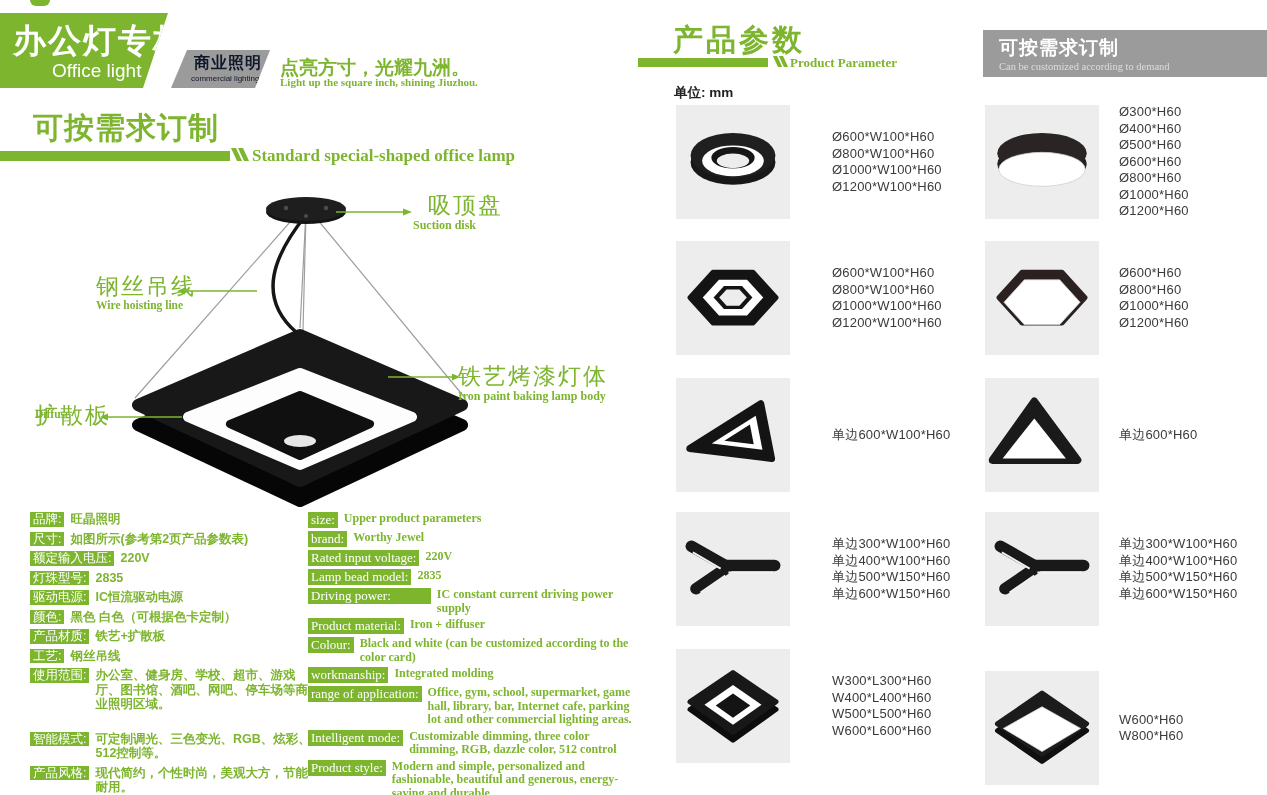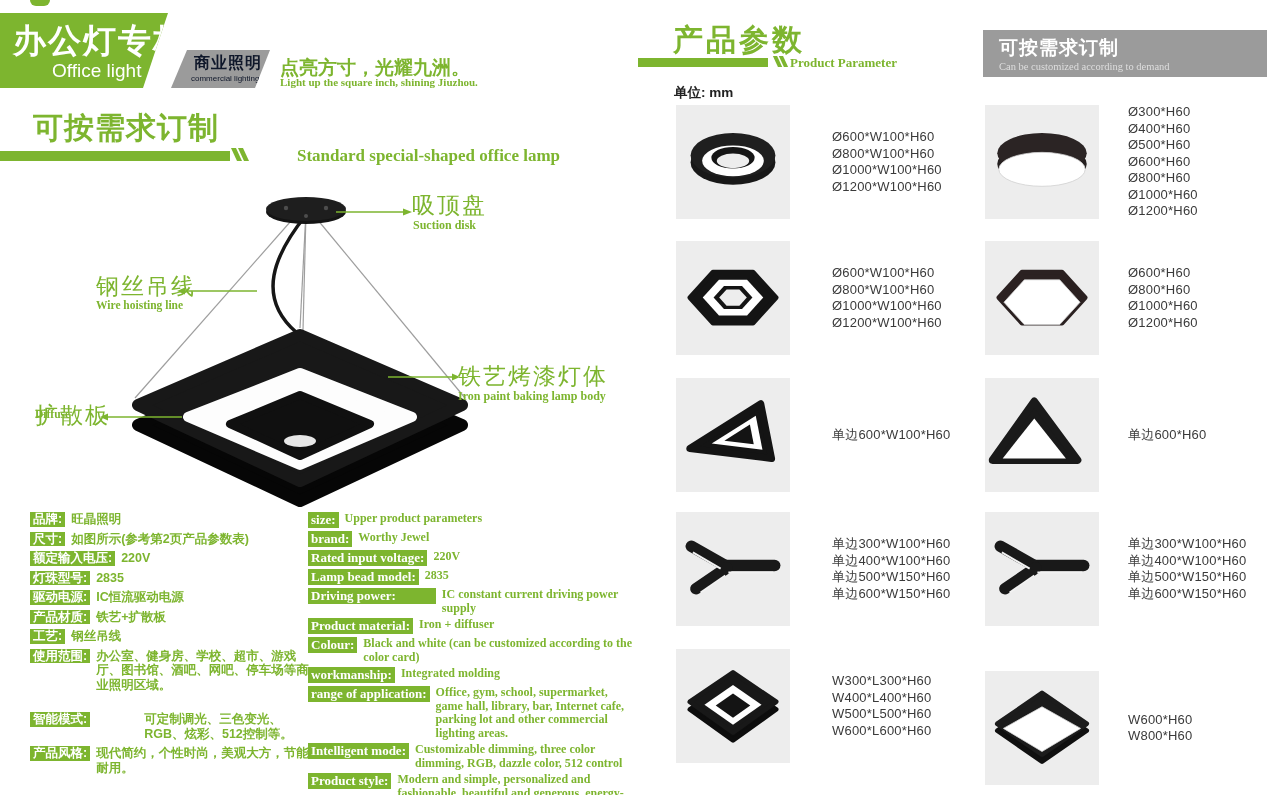--- a/index.html
+++ b/index.html
@@ -17,30 +17,30 @@
   .badge{left:170px;top:50px;width:102px;height:38px;background:var(--gray);
     clip-path:polygon(17px 0,100px 0,85px 100%,1px 100%);color:#0f172a;}
   .badge-zh{position:absolute;left:24px;top:3px;font-size:16px;font-weight:bold;letter-spacing:1px;}
   .badge-en{position:absolute;left:21px;top:24px;font-size:8px;}
   .slogan-zh{left:280px;top:55px;font-size:19px;font-weight:bold;}
   .slogan-en{left:280px;top:76px;font-size:11px;font-weight:bold;}
   .blob{left:30px;top:0;width:20px;height:6px;background:var(--green);border-radius:0 0 8px 8px;}
   
   .sec-zh{left:33px;top:108px;font-size:30px;font-weight:bold;letter-spacing:1px;}
   .sec-bar{left:0;top:151px;width:230px;height:10px;background:var(--green);}
-  .sec-en{left:252px;top:146px;font-size:17px;font-weight:bold;margin-left:45px;}
+  .sec-en{left:252px;top:146px;font-size:17px;font-weight:bold;}
   .arrows{width:20px;height:13px;}
   
   .co-zh{font-size:23px;font-weight:500;color:var(--green);letter-spacing:2px;}
   .co-en{font-size:12px;font-weight:bold;color:var(--green);text-align:right;}
   
   .speclist{display:flex;flex-direction:column;}
   .srow{display:flex;align-items:flex-start;margin-bottom:5px;}
-  .srow.gap{margin-top:15px;gap:48px;}
-  .chip{flex:none;background:var(--green);color:#fff;font-weight:bold;
+  .srow.gap{margin-top:15px;}
+  .chip{flex:none;background:var(--green);color:#fff;font-weight:normal;
     padding:0 3px;margin-right:6px;white-space:nowrap;}
   .zh-list{left:30px;top:512px;width:287px;font-size:12.5px;line-height:14.5px;}
   .zh-list .chip{font-size:12.5px;}
   .zh-val{color:var(--green);font-weight:600;}
   .en-list{left:308px;top:512px;width:325px;}
   .en-list .chip{font-family:"Liberation Serif","DejaVu Serif",serif;font-size:13px;}
   .en-list .srow{margin-bottom:3px;}
   .en-val{color:var(--green);font-family:"Liberation Serif","DejaVu Serif",serif;
     font-size:12px;line-height:13.5px;font-weight:bold;}
   
@@ -50,21 +50,21 @@
   .custom{left:983px;top:30px;width:284px;height:47px;background:var(--gray);color:#fff;padding:5px 0 16px 16px;}
   .custom-zh{font-size:19px;font-weight:bold;letter-spacing:1px;}
   .custom-en{font-size:10.5px;color:#dedede;}
   .unit{left:674px;top:84px;font-size:13.5px;font-weight:bold;color:#222;}
   
   .pcell{display:flex;align-items:center;height:114px;}
   .tile{flex:none;width:114px;height:114px;background:var(--tile);
     display:flex;align-items:center;justify-content:center;}
   .pspecs{margin-left:42px;white-space:pre-line;font-size:13px;line-height:16.5px;
     color:var(--ink);letter-spacing:.2px;}
-  .colB .pspecs{margin-left:29px;}
+  .colB .pspecs{margin-left:20px;}
 </style>
 </head>
 <body>
 
 <div class="abs blob"></div>
 
 <div class="abs hdr-green">
   <div class="hdr-zh">办公灯专栏</div>
   <div class="hdr-en">Office light</div>
 </div>
@@ -112,21 +112,21 @@
     <line x1="48" y1="232" x2="122" y2="232"></line>
   </g>
   <g fill="#7db52f">
     <polygon points="352,27 343,23.5 343,30.5"></polygon>
     <polygon points="117,106 125,102.5 125,109.5"></polygon>
     <polygon points="400,192 392,188.5 392,195.5"></polygon>
     <polygon points="40,232 48,228.5 48,235.5"></polygon>
   </g>
 </svg>
 
-<div class="abs co-zh" style="left:412px;top:190px">吸顶盘</div>
+<div class="abs co-zh" style="left:428px;top:190px">吸顶盘</div>
 <div class="abs co-en serif" style="left:413px;top:218px">Suction disk</div>
 <div class="abs co-zh" style="left:96px;top:271px">钢丝吊线</div>
 <div class="abs co-en serif" style="left:96px;top:299px;font-size:11.5px">Wire hoisting line</div>
 <div class="abs co-zh" style="left:458px;top:361px">铁艺烤漆灯体</div>
 <div class="abs co-en serif" style="left:458px;top:389px">Iron paint baking lamp body</div>
 <div class="abs co-zh" style="left:35px;top:400px">扩散板</div>
 <div class="abs co-en serif" style="left:35px;top:408px;font-size:11.5px">Diffuse</div>
 
 <div class="abs speclist zh-list">
   <div class="srow">
@@ -141,20 +141,24 @@
       <span class="chip">额定输入电压:</span>
       <span class="zh-val">220V</span>
     </div>
   <div class="srow">
       <span class="chip">灯珠型号:</span>
       <span class="zh-val">2835</span>
     </div>
   <div class="srow">
       <span class="chip">驱动电源:</span>
       <span class="zh-val">IC恒流驱动电源</span>
+    </div>
+  <div class="srow">
+      <span class="chip">颜色:</span>
+      <span class="zh-val">黑色 白色（可根据色卡定制）</span>
     </div>
   <div class="srow">
       <span class="chip">产品材质:</span>
       <span class="zh-val">铁艺+扩散板</span>
     </div>
   <div class="srow">
       <span class="chip">工艺:</span>
       <span class="zh-val">钢丝吊线</span>
     </div>
   <div class="srow">

